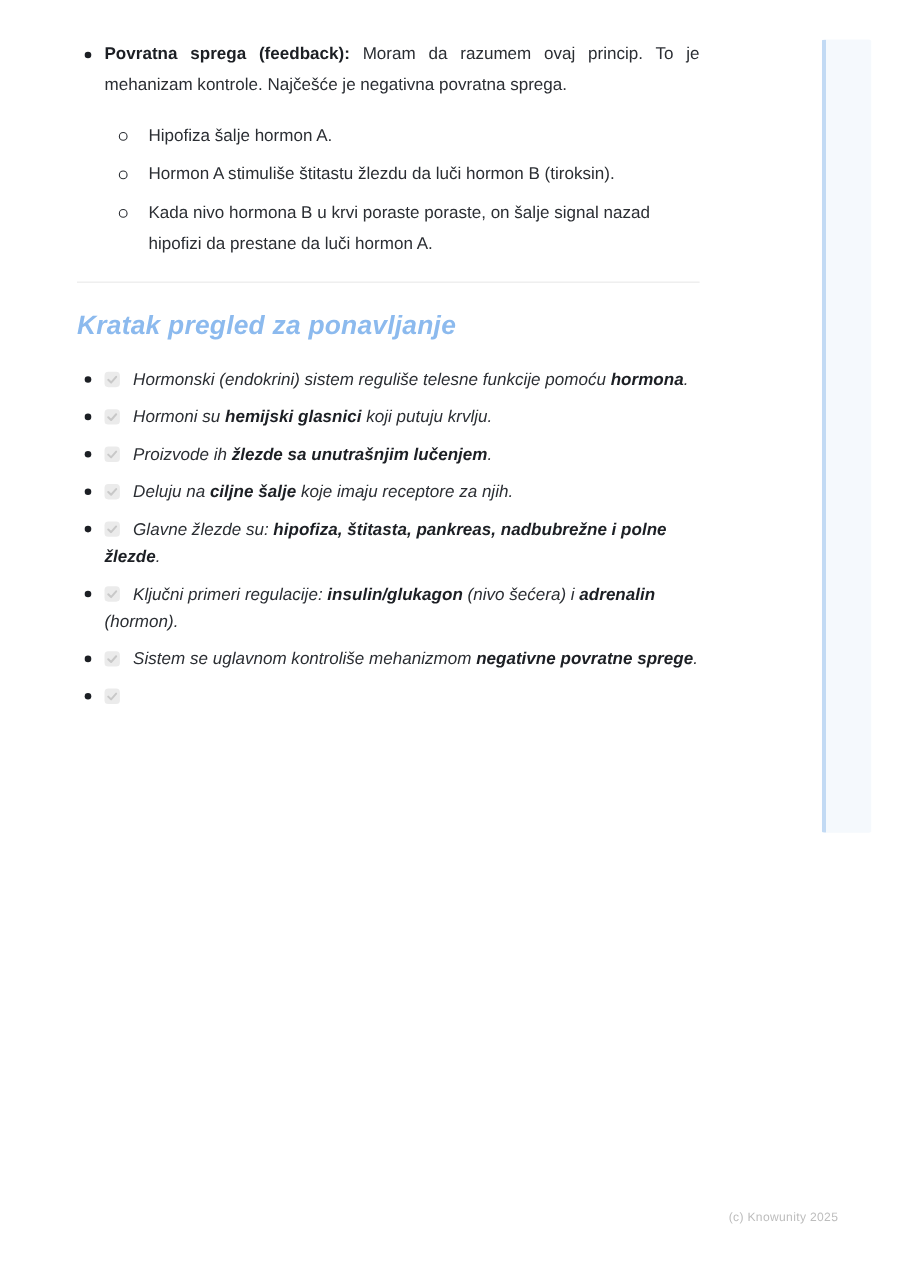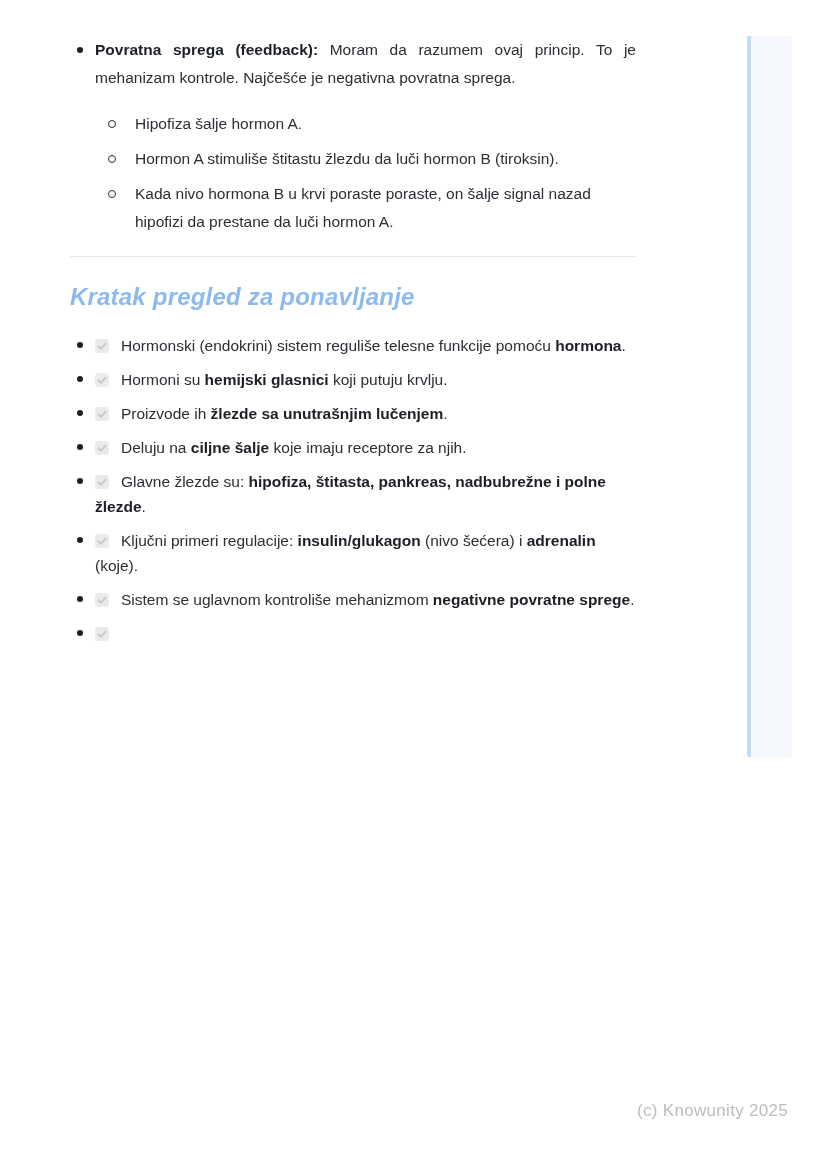--- a/index.html
+++ b/index.html
@@ -36,30 +36,30 @@
   .sub-list li{position:relative;padding-left:28px;margin-bottom:7px;line-height:28px;}
   .circle{
     position:absolute;left:1px;top:10px;width:6px;height:6px;
     border:1.7px solid var(--text);border-radius:50%;
   }
   .divider{border:none;border-top:1px solid var(--divider);margin:20px 0 0 0;height:0;}
   .review-heading{
     color:var(--accent_heading);font-size:24px;font-weight:bold;
     margin:26px 0 0 0;letter-spacing:0.2px;font-style:italic;
   }
-  .check-list{list-style:none;margin:22px 0 0 0;padding:0;font-size:15.5px;line-height:25px;}
+  .check-list{list-style:none;margin:22px 0 0 0;padding:0;font-size:15.5px;line-height:25px;font-style:italic;}
   .check-list li{position:relative;padding-left:25px;margin-bottom:9px;}
   .check-list .bullet{top:9px;}
   .cbx{
     display:inline-block;width:14px;height:14px;background:var(--checkbox_bg);
     border-radius:3.5px;margin-right:12px;vertical-align:-2px;position:relative;
   }
   .cbx svg{position:absolute;left:0;top:0;}
   .footer{
-    position:absolute;right:40px;top:1101px;font-size:17px;
+    position:absolute;right:66px;top:1101px;font-size:11px;
     color:var(--footer_text);letter-spacing:0.3px;
   }
 </style>
 </head>
 <body>
 
 <div class="side-strip"></div>
 
 <div class="content">
 
@@ -90,21 +90,21 @@
             <path d="M3.4 7.3 L6 9.8 L10.6 4.6" fill="none" stroke="var(--checkbox_check)" stroke-width="1.8" stroke-linecap="round" stroke-linejoin="round"></path>
           </svg></span><span class="itext"><span>Proizvode ih </span><b>žlezde sa unutrašnjim lučenjem</b><span>.</span></span></li>
       <li><span class="bullet"></span><span class="cbx"><svg viewBox="0 0 14 14" width="14" height="14">
             <path d="M3.4 7.3 L6 9.8 L10.6 4.6" fill="none" stroke="var(--checkbox_check)" stroke-width="1.8" stroke-linecap="round" stroke-linejoin="round"></path>
           </svg></span><span class="itext"><span>Deluju na </span><b>ciljne šalje</b><span> koje imaju receptore za njih.</span></span></li>
       <li><span class="bullet"></span><span class="cbx"><svg viewBox="0 0 14 14" width="14" height="14">
             <path d="M3.4 7.3 L6 9.8 L10.6 4.6" fill="none" stroke="var(--checkbox_check)" stroke-width="1.8" stroke-linecap="round" stroke-linejoin="round"></path>
           </svg></span><span class="itext"><span>Glavne žlezde su: </span><b>hipofiza, štitasta, pankreas, nadbubrežne i polne žlezde</b><span>.</span></span></li>
       <li><span class="bullet"></span><span class="cbx"><svg viewBox="0 0 14 14" width="14" height="14">
             <path d="M3.4 7.3 L6 9.8 L10.6 4.6" fill="none" stroke="var(--checkbox_check)" stroke-width="1.8" stroke-linecap="round" stroke-linejoin="round"></path>
-          </svg></span><span class="itext"><span>Ključni primeri regulacije: </span><b>insulin/glukagon</b><span> (nivo šećera) i </span><b>adrenalin</b><span> (koje).</span></span></li>
+          </svg></span><span class="itext"><span>Ključni primeri regulacije: </span><b>insulin/glukagon</b><span> (nivo šećera) i </span><b>adrenalin</b><span> (hormon).</span></span></li>
       <li><span class="bullet"></span><span class="cbx"><svg viewBox="0 0 14 14" width="14" height="14">
             <path d="M3.4 7.3 L6 9.8 L10.6 4.6" fill="none" stroke="var(--checkbox_check)" stroke-width="1.8" stroke-linecap="round" stroke-linejoin="round"></path>
           </svg></span><span class="itext"><span>Sistem se uglavnom kontroliše mehanizmom </span><b>negativne povratne sprege</b><span>.</span></span></li>
       <li><span class="bullet"></span><span class="cbx"><svg viewBox="0 0 14 14" width="14" height="14">
             <path d="M3.4 7.3 L6 9.8 L10.6 4.6" fill="none" stroke="var(--checkbox_check)" stroke-width="1.8" stroke-linecap="round" stroke-linejoin="round"></path>
           </svg></span></li>
     </ul>
 
 </div>
 

